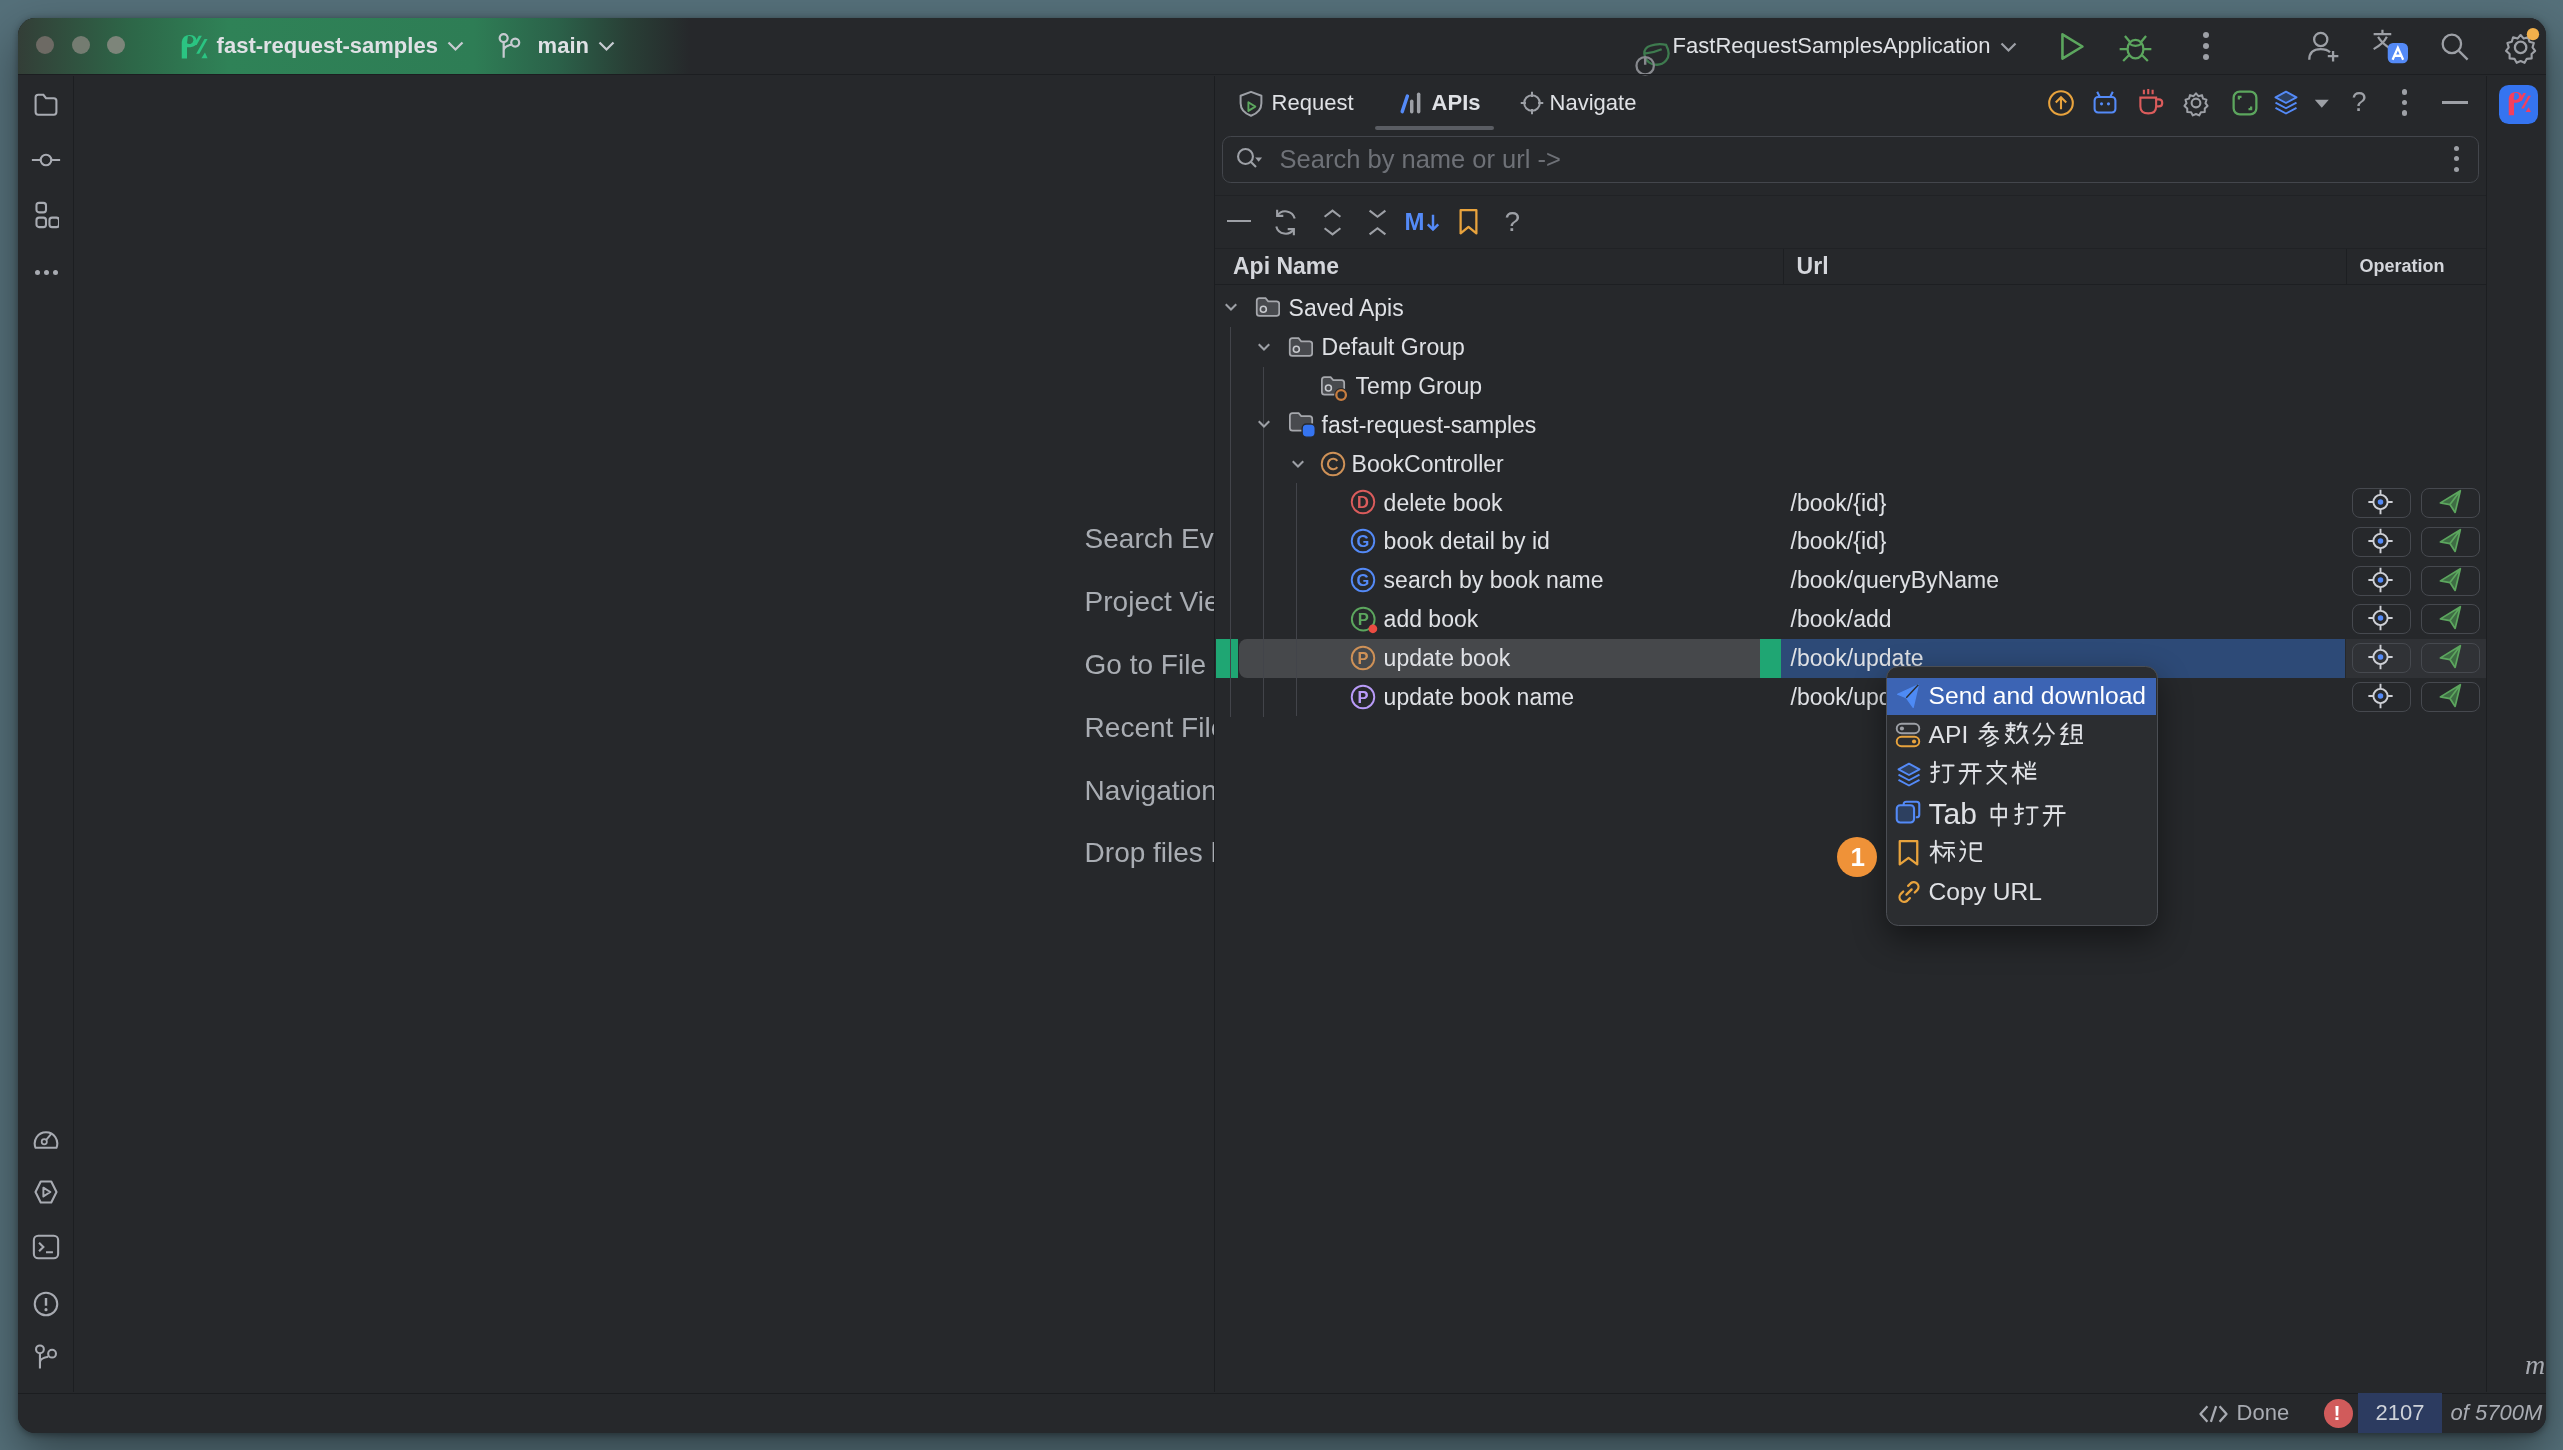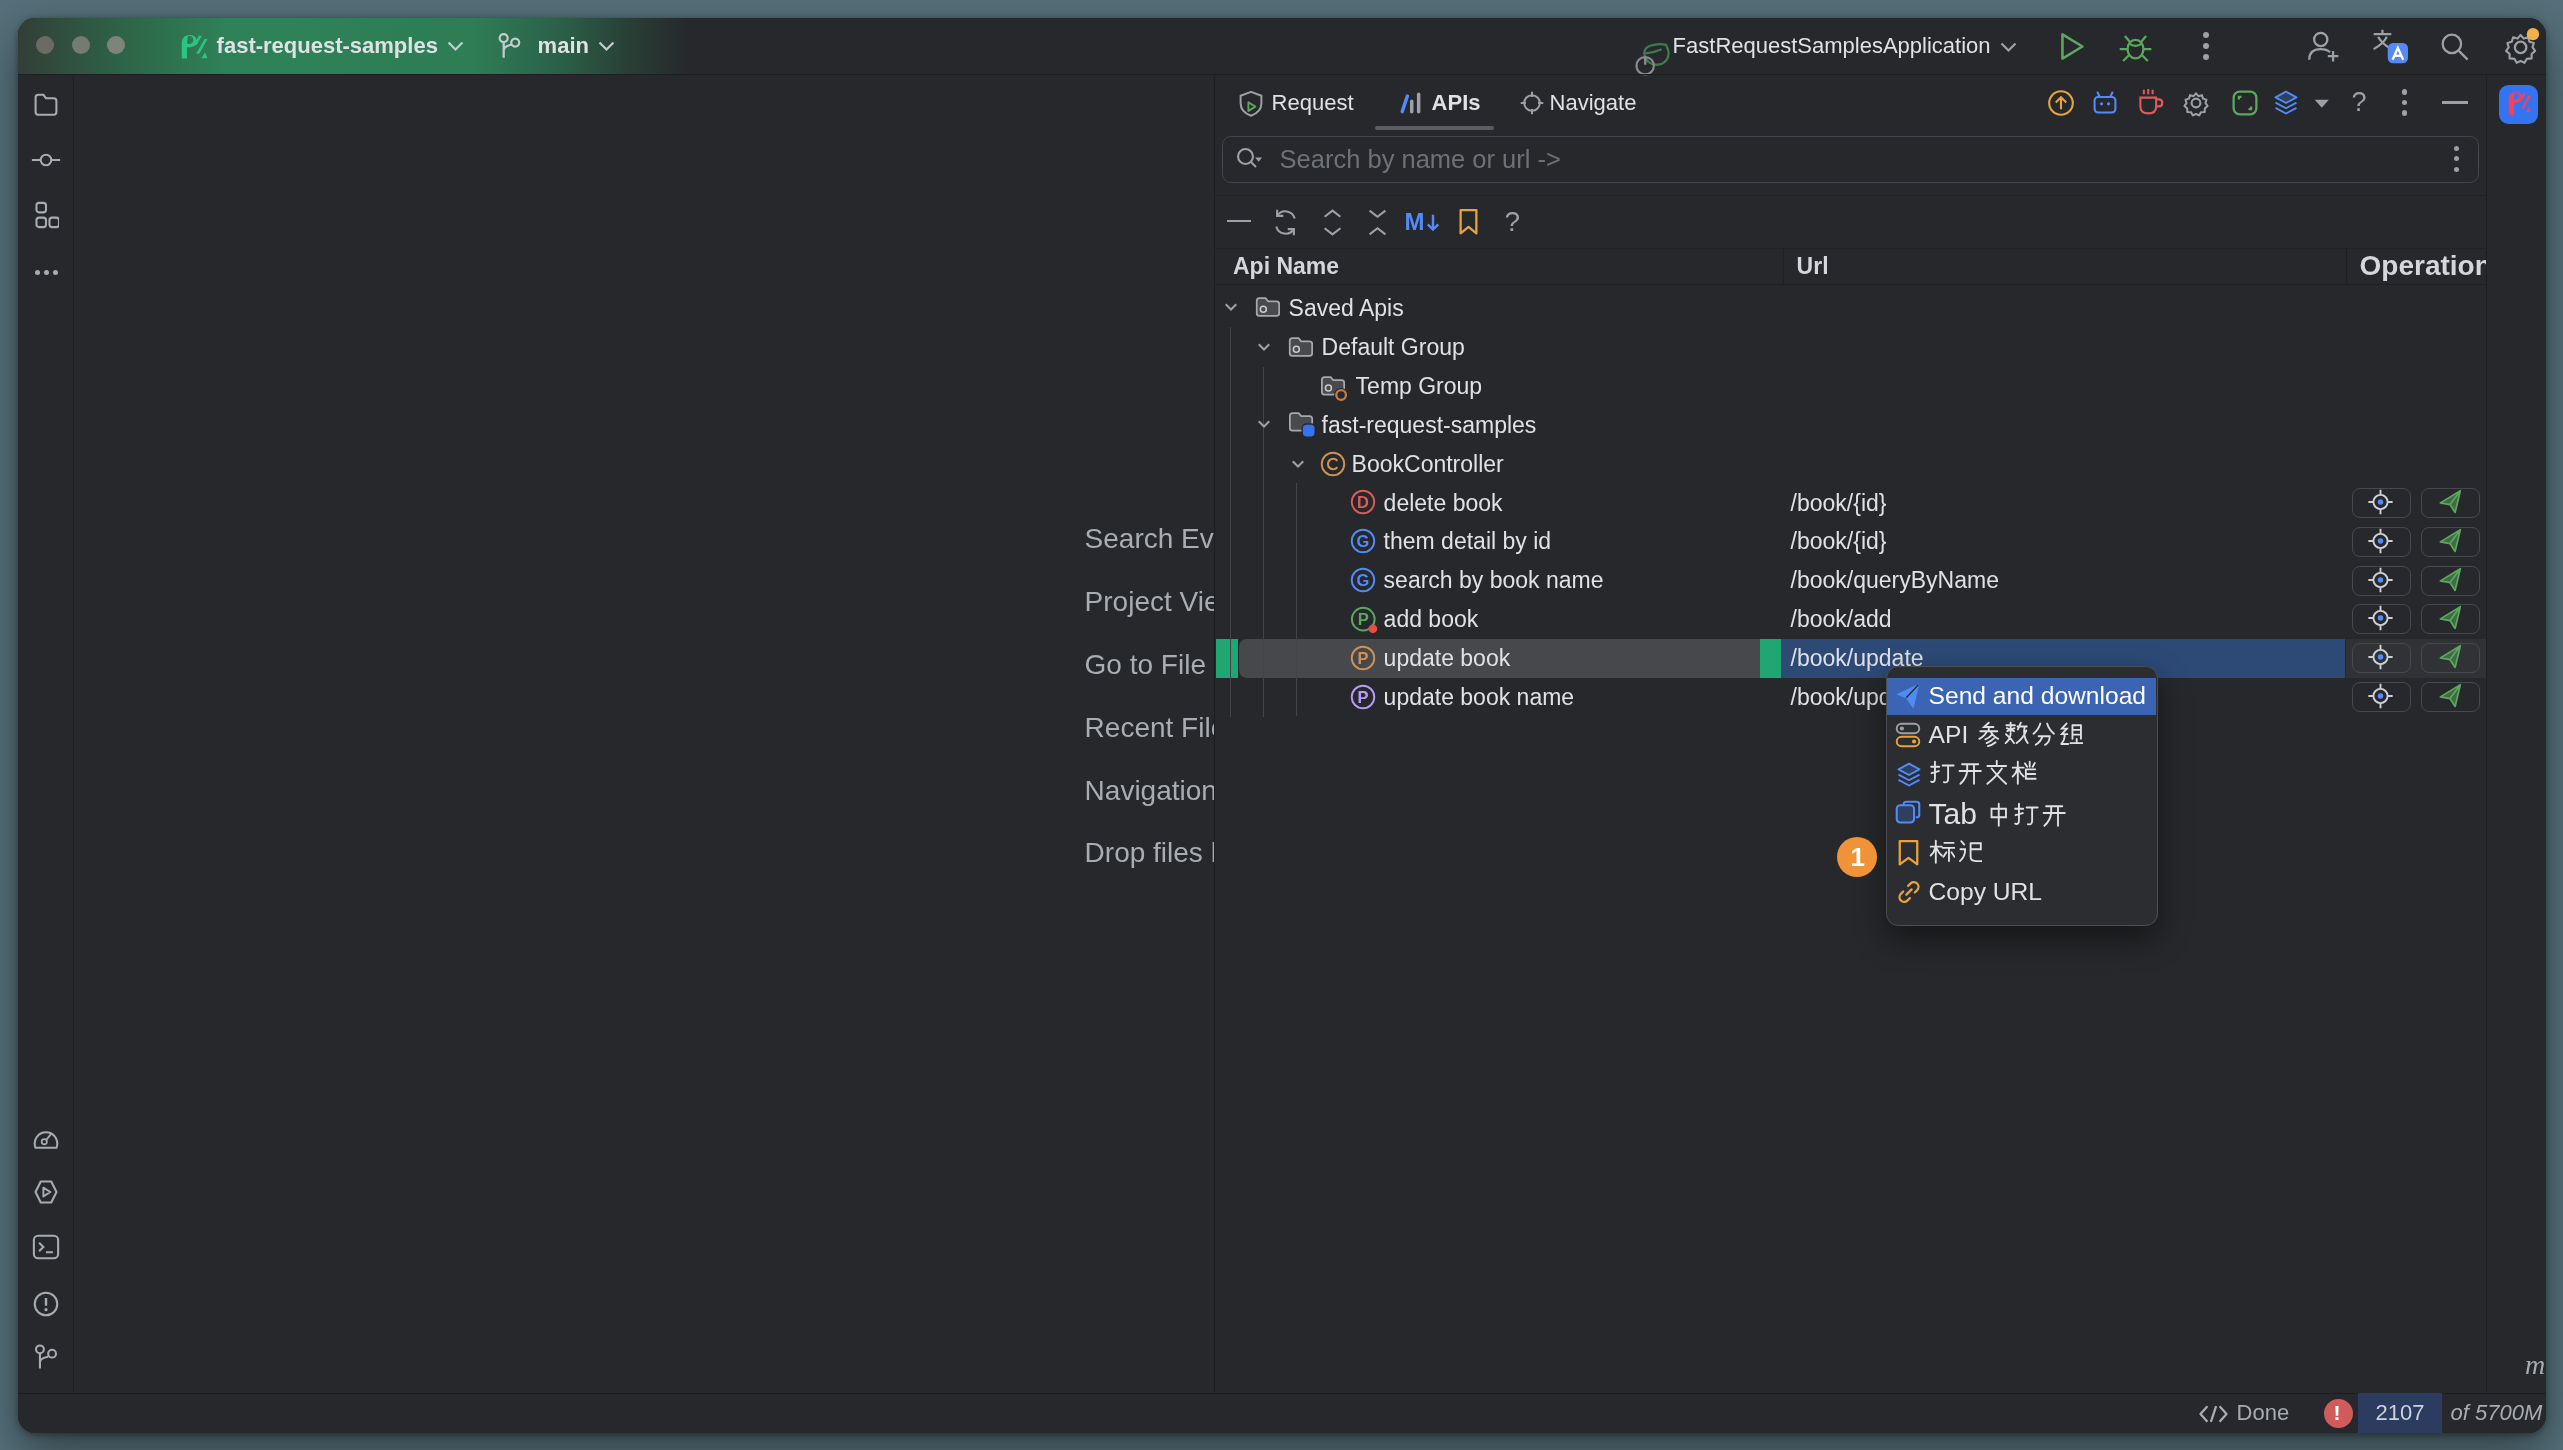--- a/index.html
+++ b/index.html
@@ -244,21 +244,21 @@
       <path d="M9,2 V18 M3,13 L9,19 L15,13" fill="none" stroke="#548AF7" stroke-width="2.8"></path>
     </svg>
     <svg class="ab" style="left:243px;top:132px;" width="21" height="28" viewBox="0 0 24 32">
       <path d="M3,2.5 H21 V29 L12,21.5 L3,29 Z" fill="none" stroke="#E8A33D" stroke-width="2.6" stroke-linejoin="round"></path>
     </svg>
     <div class="t" style="left:290px;top:146px;color:#9DA0A6;font-size:28px;">?</div>
     <div class="ab" style="left:0;top:172px;width:1271px;height:0.9px;background:#202225;"></div>
 
     <div class="t" style="left:18.4px;top:190px;font-weight:600;color:#D4D6DB;font-size:23px;">Api Name</div>
     <div class="t" style="left:582px;top:190px;font-weight:600;color:#D4D6DB;font-size:23px;">Url</div>
-    <div class="t" style="left:1145px;top:190px;font-weight:600;color:#D4D6DB;font-size:28px;">Operation</div>
+    <div class="t" style="left:1145px;top:190px;font-weight:600;color:#D4D6DB;font-size:18px;">Operation</div>
     <div class="ab" style="left:568px;top:173px;width:1.8px;height:35px;background:#1D1F22;"></div>
     <div class="ab" style="left:1131px;top:173px;width:1.8px;height:35px;background:#1D1F22;"></div>
     <div class="ab" style="left:0;top:208px;width:1271px;height:1.8px;background:#1D1F22;"></div>
 
     <div class="ab" style="left:1.8px;top:563px;width:22px;height:39px;background:#1FA673;"></div>
     <div class="ab" style="left:24px;top:563px;width:521px;height:39px;background:#46484B;border-radius:8px 0 0 8px;"></div>
     <div class="ab" style="left:545px;top:563px;width:21px;height:39px;background:#1FA673;"></div>
     <div class="ab" style="left:566px;top:563px;width:564px;height:39px;background:#2D4A77;"></div>
     <div class="ab" style="left:1131px;top:563px;width:140px;height:39px;background:#303236;"></div>
 
@@ -314,21 +314,21 @@
       <circle cx="15" cy="15" r="13" fill="none" stroke="#DB5C5C" stroke-width="2.2"></circle>
       <text x="15" y="22" font-size="19" font-weight="700" text-anchor="middle" fill="#DB5C5C" font-family="Liberation Sans">D</text>
     </svg>
     <div class="t row-txt" style="left:169px;top:427px;">delete book</div>
     <div class="t row-txt" style="left:576px;top:427px;">/book/{id}</div>
 
     <svg class="ab" style="left:135px;top:452px;" width="26" height="26" viewBox="0 0 30 30">
       <circle cx="15" cy="15" r="13" fill="none" stroke="#548AF7" stroke-width="2.2"></circle>
       <text x="15" y="22" font-size="19" font-weight="700" text-anchor="middle" fill="#548AF7" font-family="Liberation Sans">G</text>
     </svg>
-    <div class="t row-txt" style="left:169px;top:465px;">them detail by id</div>
+    <div class="t row-txt" style="left:169px;top:465px;">book detail by id</div>
     <div class="t row-txt" style="left:576px;top:465px;">/book/{id}</div>
 
     <svg class="ab" style="left:135px;top:491px;" width="26" height="26" viewBox="0 0 30 30">
       <circle cx="15" cy="15" r="13" fill="none" stroke="#548AF7" stroke-width="2.2"></circle>
       <text x="15" y="22" font-size="19" font-weight="700" text-anchor="middle" fill="#548AF7" font-family="Liberation Sans">G</text>
     </svg>
     <div class="t row-txt" style="left:169px;top:504px;">search by book name</div>
     <div class="t row-txt" style="left:576px;top:504px;">/book/queryByName</div>
 
     <svg class="ab" style="left:135px;top:530px;" width="30" height="28" viewBox="0 0 34 32">

